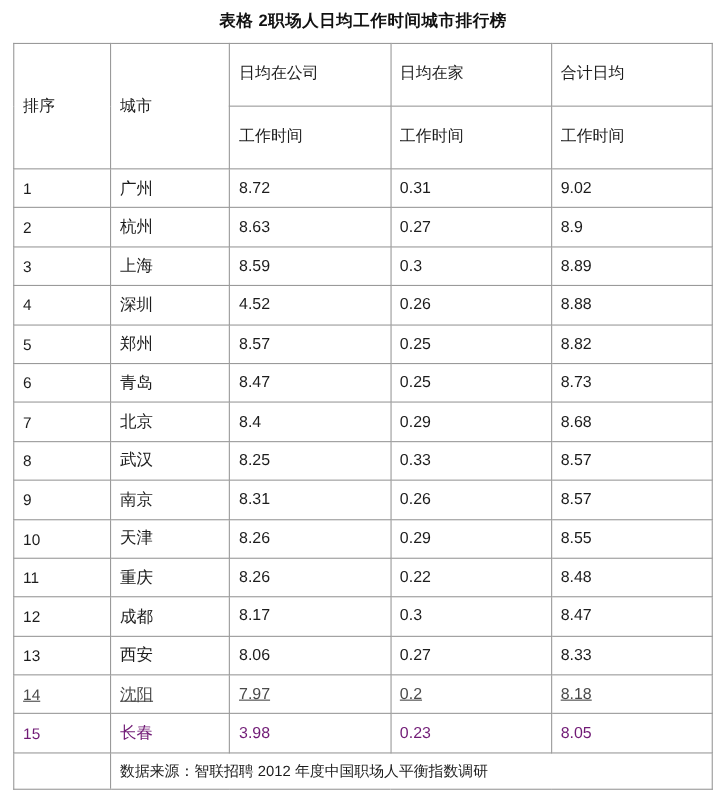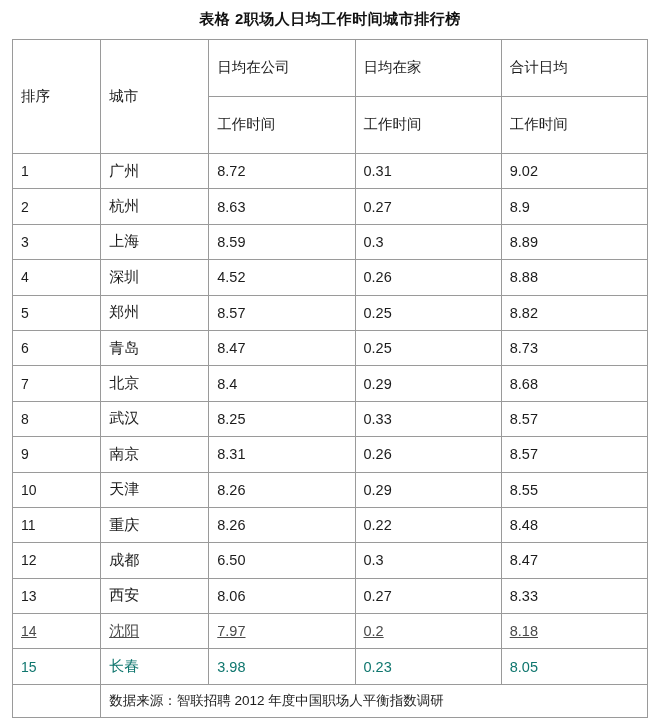--- a/index.html
+++ b/index.html
@@ -66,21 +66,21 @@
     font-weight: bold;
     font-size: 14px;
   }
   td.city-col {
     font-size: 15px;
   }
   td.num-col {
     font-size: 14.5px;
   }
   tr.tail-1 td { color: #4a4a4a; text-decoration: underline; }
-  tr.tail-2 td { color: #0f766e; }
+  tr.tail-2 td { color: #701a75; }
   .source-row td {
     border: 1px solid #9a9a9a;
     border-top: 1px solid #9a9a9a;
     text-align: center;
     font-size: 13.5px;
     color: #7a7a7a;
     height: 32px;
     padding-left: 40px;
   }
   .source-row td.blank-left {
@@ -190,21 +190,21 @@
       <tr>
         <td class="rank-col">11</td>
         <td class="city-col">重庆</td>
         <td class="num-col">8.26</td>
         <td class="num-col">0.22</td>
         <td class="num-col">8.48</td>
       </tr>
       <tr>
         <td class="rank-col">12</td>
         <td class="city-col">成都</td>
-        <td class="num-col">6.50</td>
+        <td class="num-col">8.17</td>
         <td class="num-col">0.3</td>
         <td class="num-col">8.47</td>
       </tr>
       <tr>
         <td class="rank-col">13</td>
         <td class="city-col">西安</td>
         <td class="num-col">8.06</td>
         <td class="num-col">0.27</td>
         <td class="num-col">8.33</td>
       </tr>

